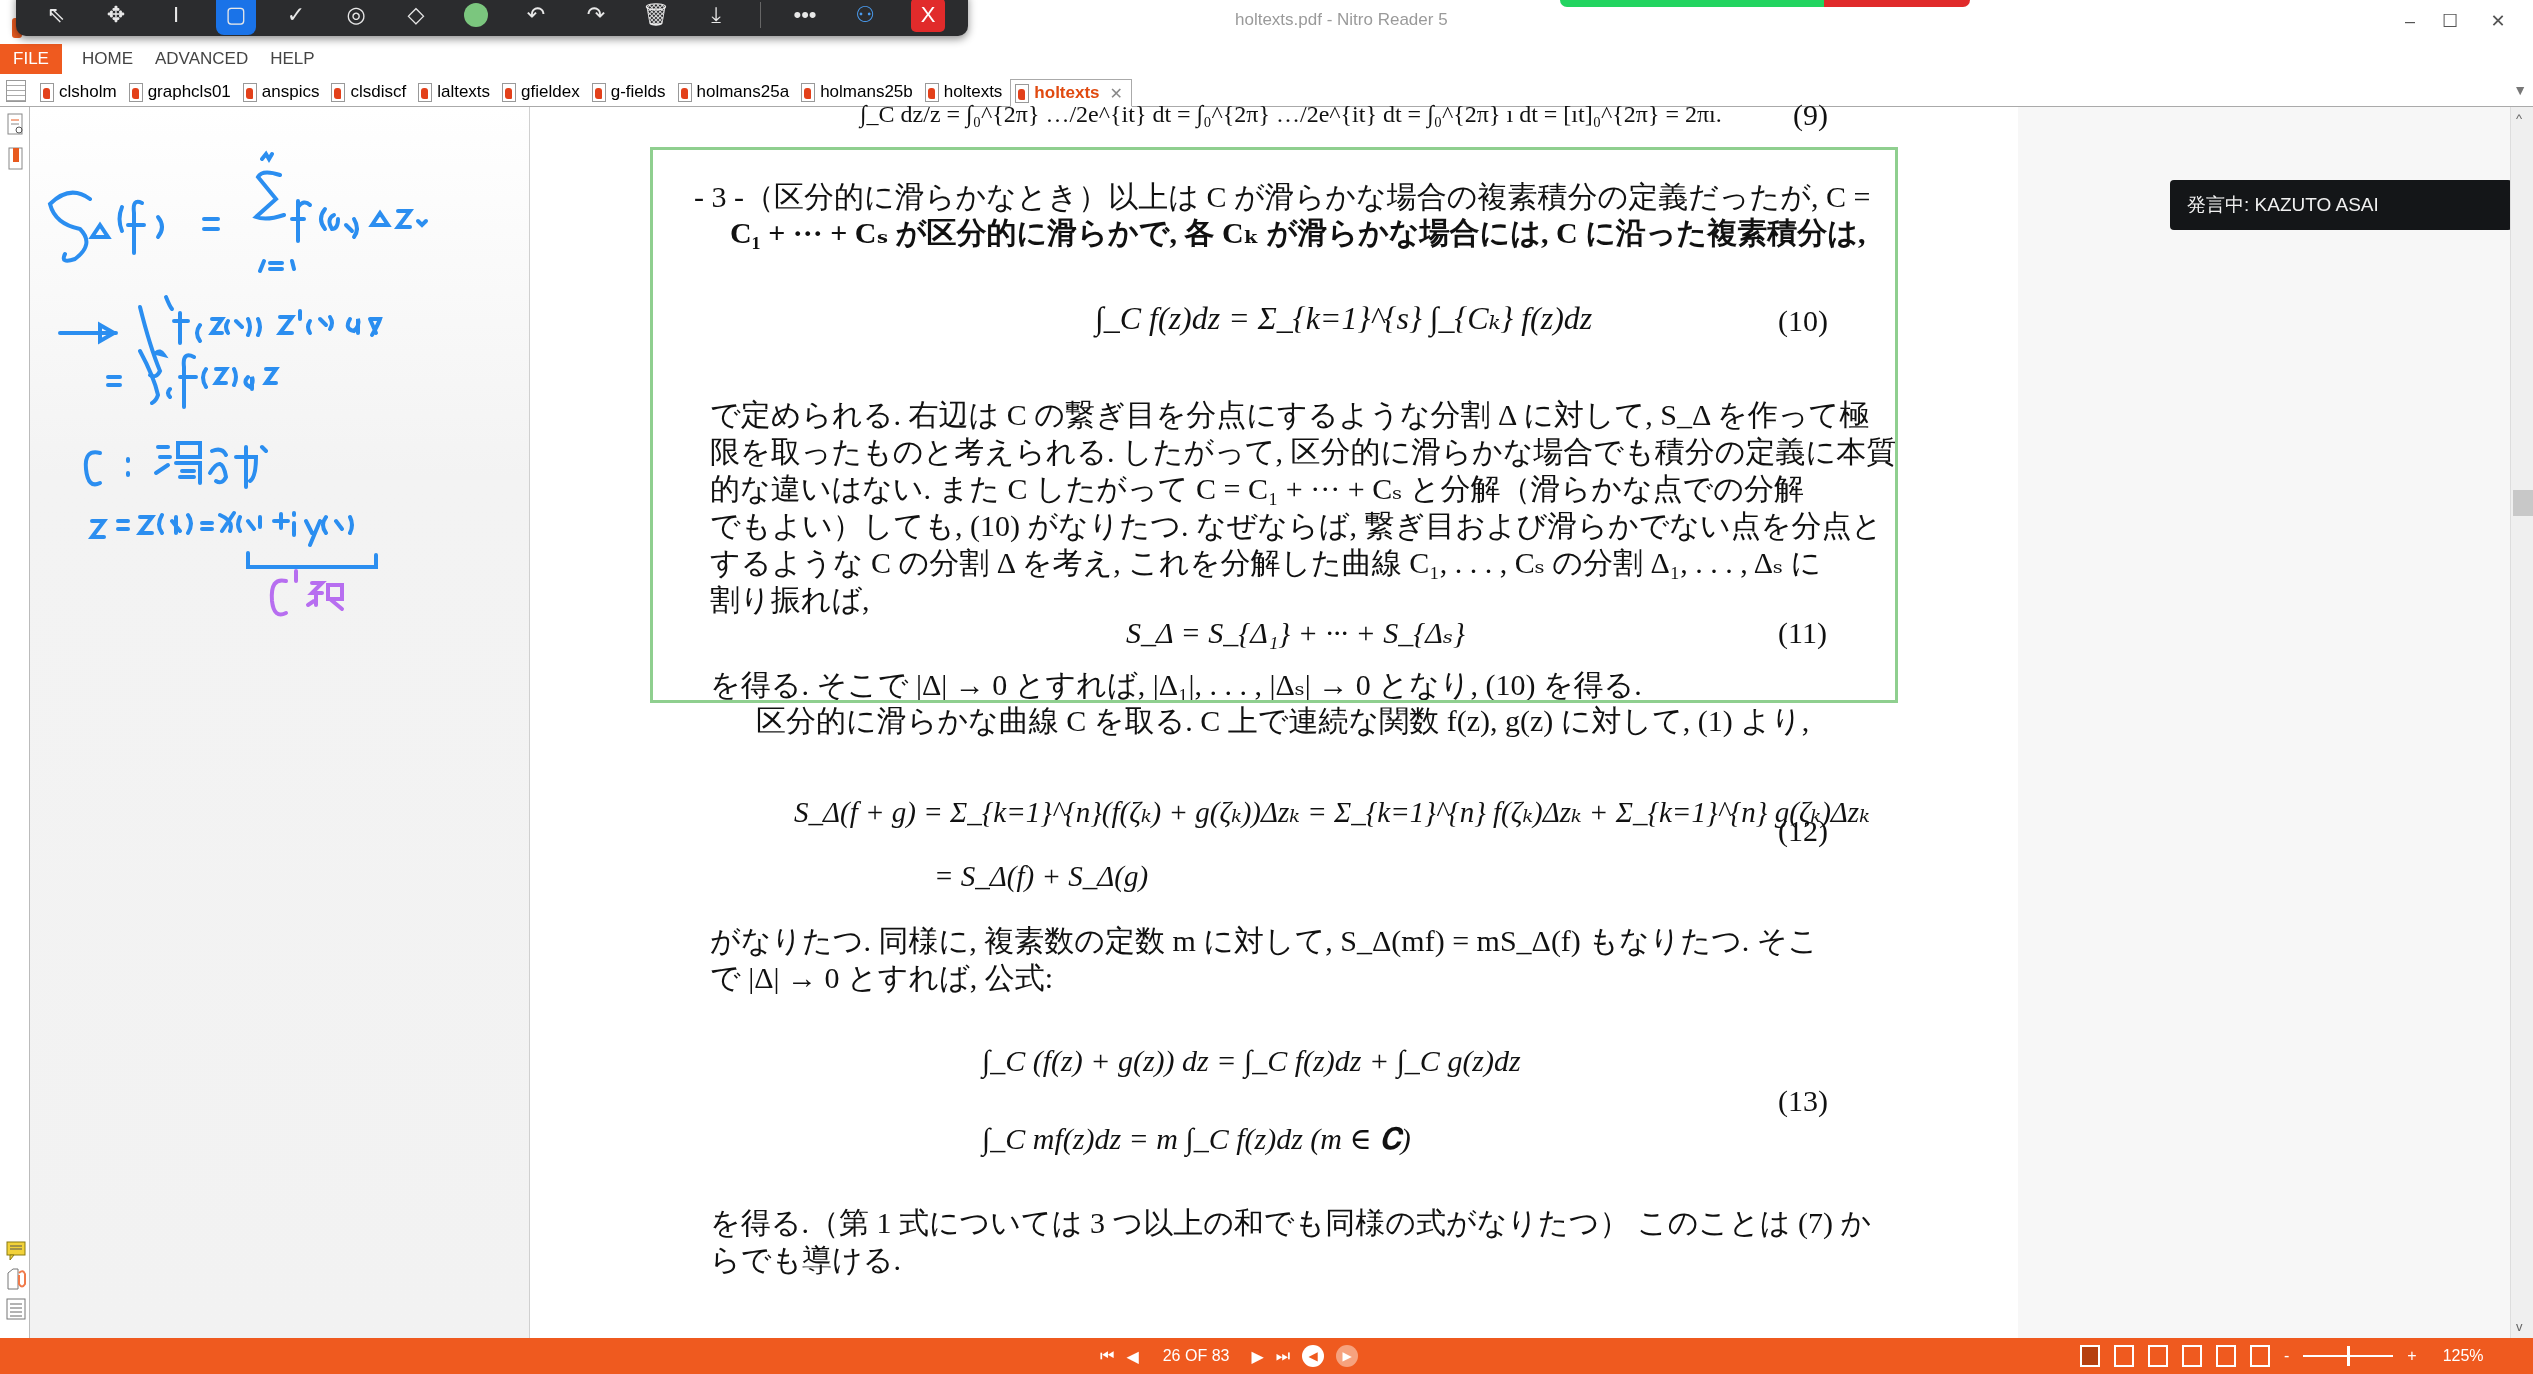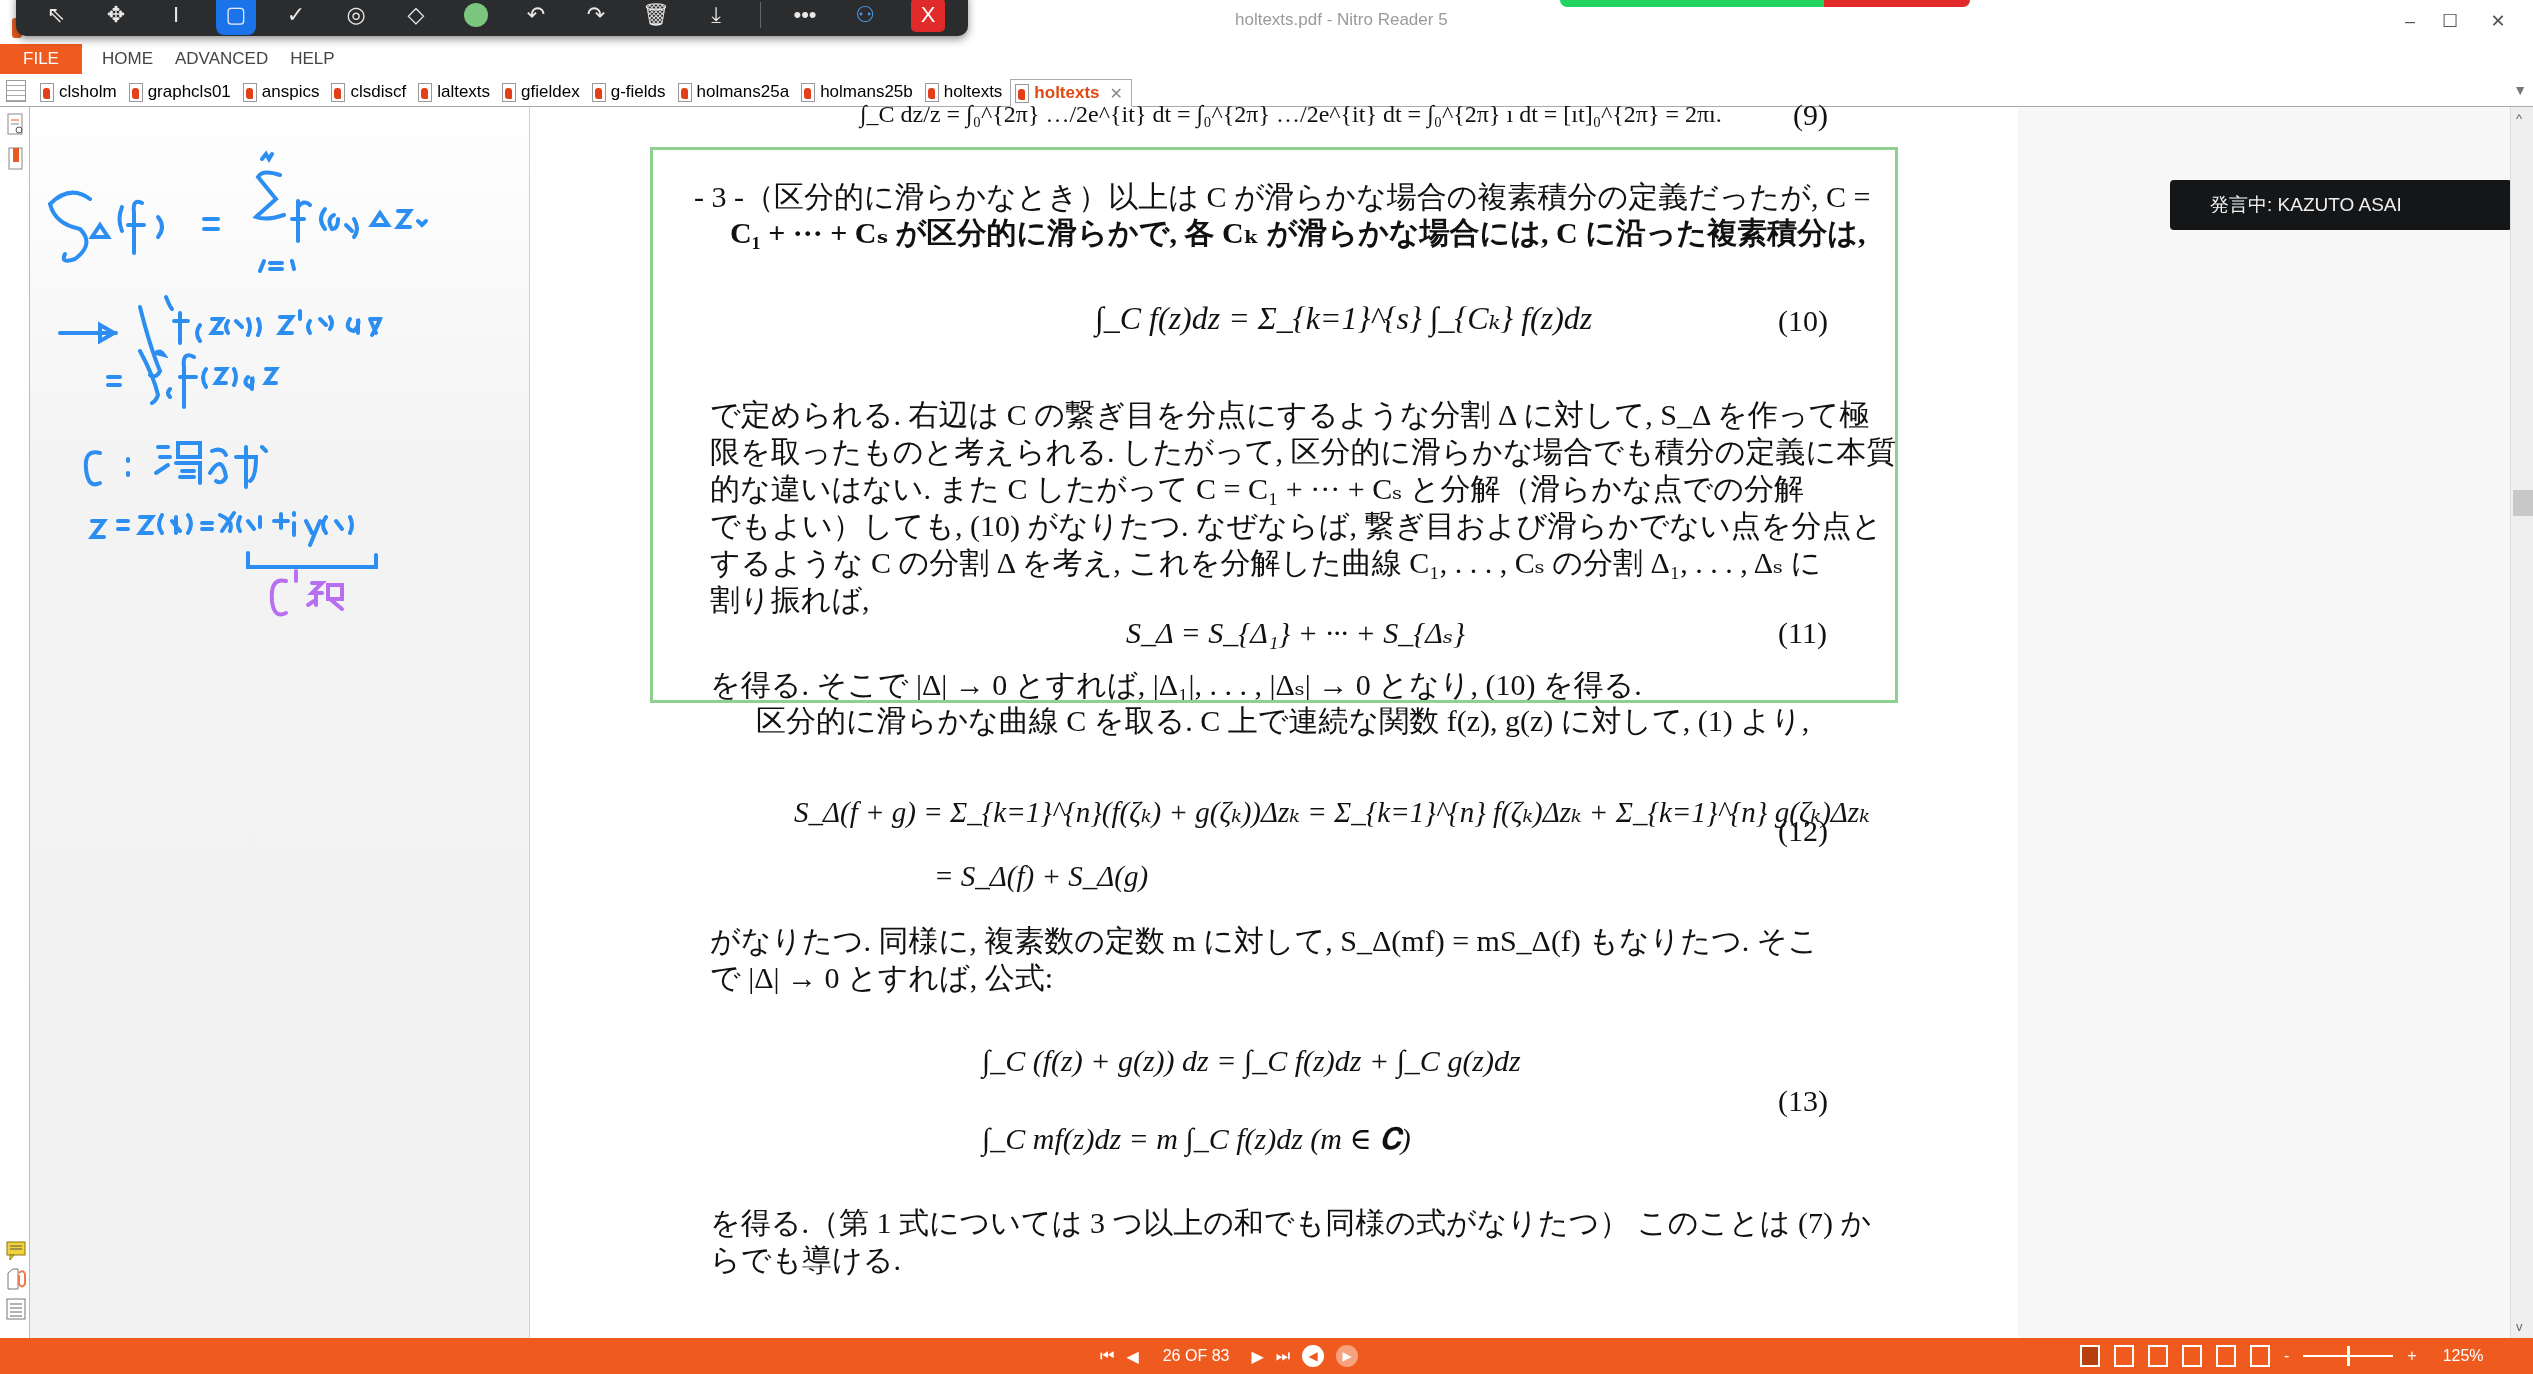--- a/index.html
+++ b/index.html
@@ -19,21 +19,21 @@
   .float-toolbar { position: absolute; left: 16px; top: -6px; width: 952px; height: 42px; background: #2b2c2e; border-radius: 0 0 10px 10px; box-shadow: 0 3px 8px rgba(0,0,0,0.45); display: flex; align-items: center; padding-left: 20px; z-index: 10; }
   .ft-btn { width: 40px; height: 40px; margin-right: 20px; display: flex; align-items: center; justify-content: center; color: #e8e8e8; font-size: 22px; }
   .ft-btn.active { background: #1a73e8; border-radius: 0 0 8px 8px; }
   .ft-sep { width: 1px; height: 26px; background: #666; margin: 0 24px 0 4px; }
   .ft-close { width: 34px; height: 34px; background: #e12b2b; color: #fff; border-radius: 5px; display: flex; align-items: center; justify-content: center; font-size: 22px; margin-left: 6px; }
   .green-dot { width: 24px; height: 24px; border-radius: 50%; background: #7bc67e; }
 
   
   .menubar { position: absolute; left: 0; top: 44px; height: 30px; width: 2533px; display: flex; align-items: center; }
   .menu-item { font-size: 17px; color: #444; margin-right: 22px; height: 30px; line-height: 30px; }
-  .menu-item.file { background: #ef5a1f; color: #fff; width: 82px; text-align: center; margin-right: 20px; }
+  .menu-item.file { background: #ef5a1f; color: #fff; width: 62px; text-align: center; margin-right: 20px; }
 
   
   .tabbar { position: absolute; left: 0; top: 76px; height: 31px; width: 2533px; border-bottom: 1px solid #aaa; display: flex; align-items: flex-end; }
   .tab-menu { width: 20px; height: 22px; margin: 0 10px 4px 6px; border: 1px solid #999; background: repeating-linear-gradient(#fff 0 4px, #aaa 4px 5px); }
   .tab { display: flex; align-items: center; height: 28px; padding: 0 8px 0 4px; font-size: 17px; color: #000000; }
   .tab.active { border: 1px solid #aaa; border-bottom: 1px solid #fff; background: #fff; color: #e04a10; font-weight: bold; margin-bottom: -1px; }
   .pdf-ico { width: 14px; height: 19px; border: 1px solid #999; background: #fff; position: relative; margin-right: 5px; }
   .pdf-ico::after { content: ""; position: absolute; left: 2px; top: 4px; width: 7px; height: 11px; background: #e3401a; border-radius: 3px 3px 1px 3px; }
   .tab-close { margin-left: 10px; color: #888; font-weight: normal; font-size: 16px; }
   .tab-dropdown { position: absolute; right: 6px; top: 6px; color: #777; font-size: 14px; }
@@ -55,21 +55,21 @@
   .scroll-down { position: absolute; bottom: 4px; left: 5px; color: #666; font-size: 13px; }
 
   
   .doc { position: absolute; font-family: "Liberation Serif", "DejaVu Serif", serif; color: #111; font-size: 30px; line-height: 37px; }
   .line { position: absolute; white-space: nowrap; }
   .m { font-style: italic; }
   .eqno { position: absolute; font-family: "Liberation Serif", serif; font-size: 30px; }
   .greenbox { position: absolute; left: 650px; top: 147px; width: 1248px; height: 556px; border: 3px solid #8fcf8f; }
 
   
-  .speaker { position: absolute; left: 2170px; top: 180px; width: 342px; height: 50px; background: #141618; border-radius: 4px; color: #f1f1f1; font-size: 19px; line-height: 50px; padding-left: 40px; }
+  .speaker { position: absolute; left: 2170px; top: 180px; width: 342px; height: 50px; background: #141618; border-radius: 4px; color: #f1f1f1; font-size: 19px; line-height: 50px; padding-left: 17px; }
 
   
   .statusbar { position: absolute; left: 0; top: 1338px; width: 2533px; height: 36px; background: #ef5a1f; color: #fff; }
   .sb-nav { position: absolute; left: 1100px; top: 0; height: 36px; display: flex; align-items: center; font-size: 16px; }
   .sb-nav span { margin-right: 12px; }
   .sb-views { position: absolute; left: 2080px; top: 0; height: 36px; display: flex; align-items: center; font-size: 16px; }
   .vbtn { width: 20px; height: 22px; border: 2px solid #fff; margin-right: 14px; }
   .vbtn.on { background: #b6400f; }
   .zoom-slider { width: 90px; height: 2px; background: #fff; position: relative; margin: 0 14px; }
   .zoom-slider::after { content: ""; position: absolute; left: 44px; top: -9px; width: 3px; height: 20px; background: #fff; }

